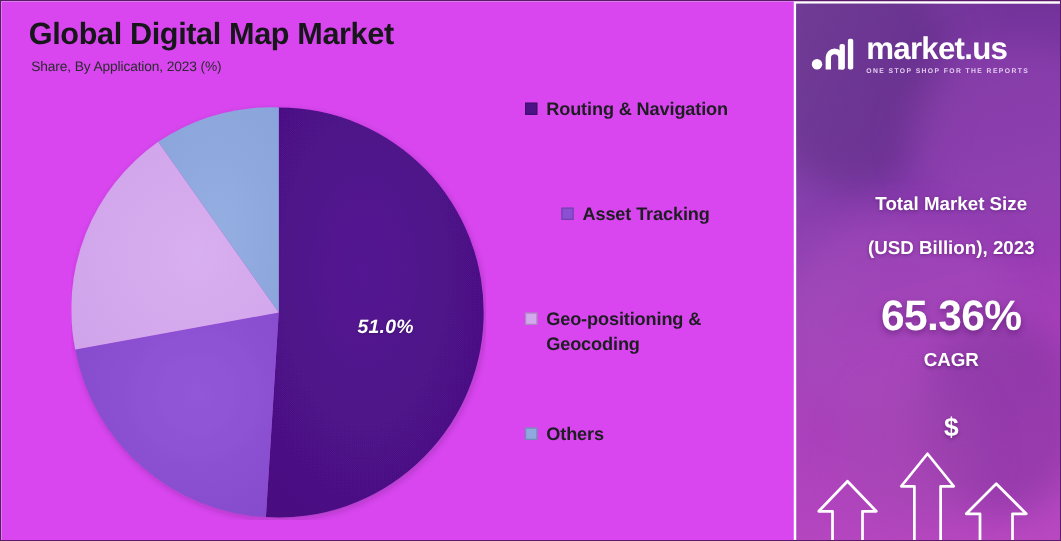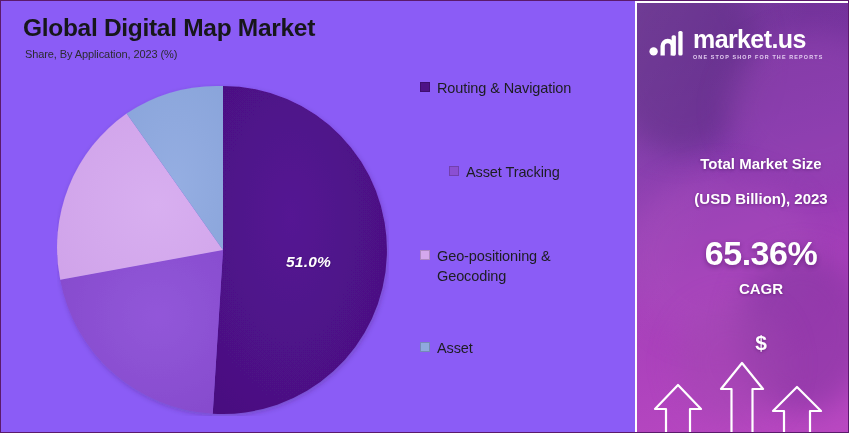--- a/index.html
+++ b/index.html
@@ -20,21 +20,21 @@
     border: 1.5px solid #5b1a6b;
     overflow: hidden;
   }
 
   
   #left-panel {
     position: absolute;
     left: 0; top: 0;
     width: 634px;
     height: 100%;
-    background: #8b5cf6;
+    background: #d946ef;
   }
 
   #chart-title {
     position: absolute;
     left: 22px;
     top: 13px;
     font-size: 24.5px;
     font-weight: bold;
     color: #17171b;
     letter-spacing: -0.3px;
@@ -81,20 +81,21 @@
     left: 419px;
     top: 77px;
     width: 200px;
   }
   .legend-item {
     display: flex;
     align-items: flex-start;
     position: absolute;
     left: 0;
     width: 200px;
+    font-weight: bold;
   }
   .legend-swatch {
     width: 10px;
     height: 10px;
     flex: 0 0 10px;
     margin-top: 4px;
     margin-right: 7px;
     border: 1px solid rgba(0,0,0,0.18);
     box-sizing: border-box;
   }
@@ -271,21 +272,21 @@
         <span class="legend-label">Asset Tracking</span>
       </div>
 
       <div class="legend-item" style="top:168px;">
         <span class="legend-swatch" style="background:#d4a8ed;"></span>
         <span class="legend-label" style="max-width:170px; display:inline-block;">Geo-positioning &amp; Geocoding</span>
       </div>
 
       <div class="legend-item" style="top:260px;">
         <span class="legend-swatch" style="background:#8fa9de;"></span>
-        <span class="legend-label">Asset</span>
+        <span class="legend-label">Others</span>
       </div>
 
     </div>
   </div>
 
   <div id="right-panel">
     <div class="blob" id="blob1"></div>
     <div class="blob" id="blob2"></div>
     <div class="blob" id="blob3"></div>
     <div class="blob" id="blob4"></div>

